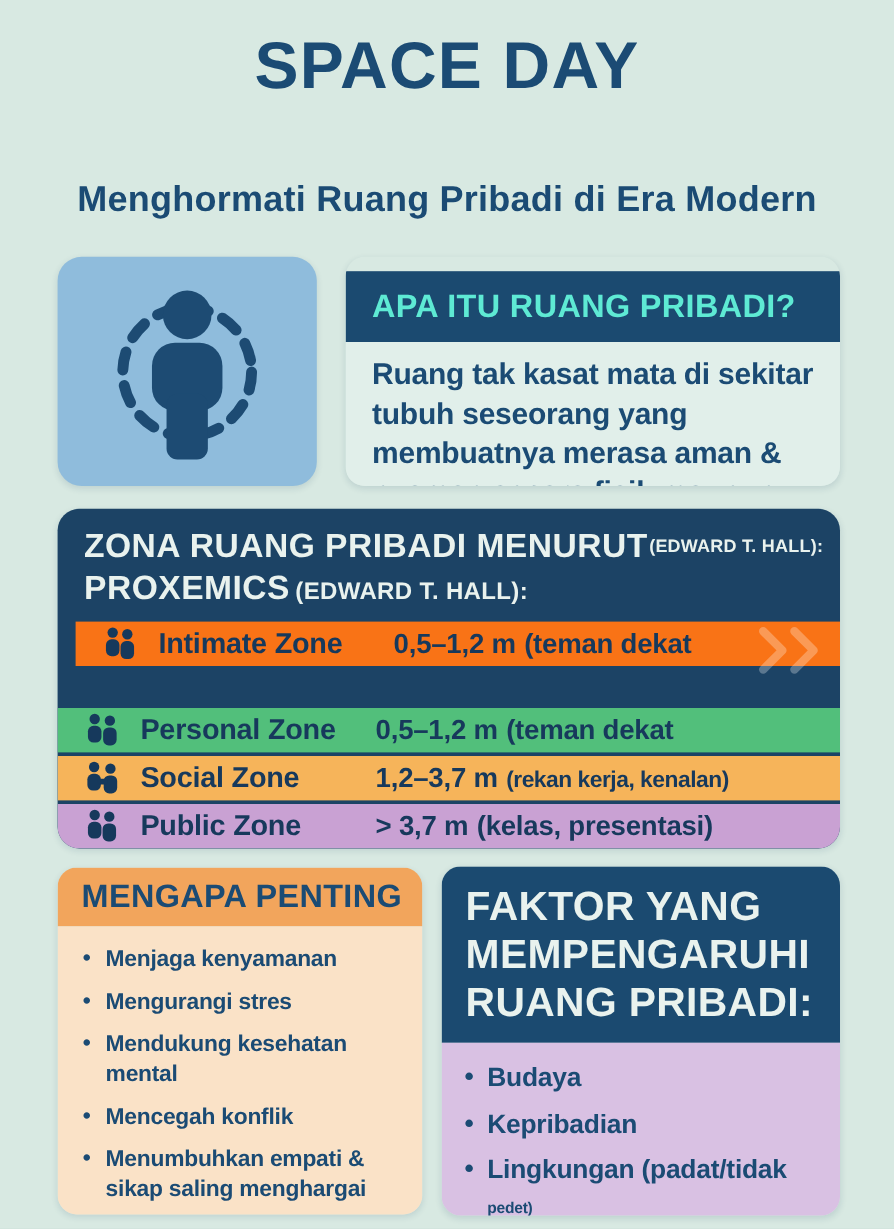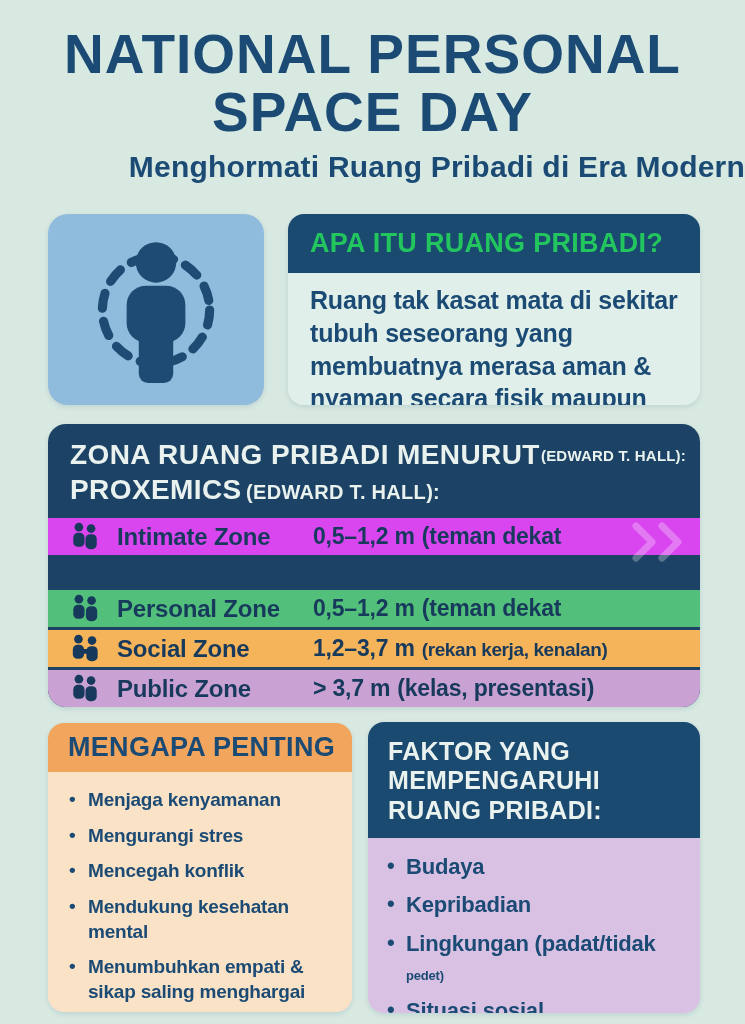--- a/index.html
+++ b/index.html
@@ -10,39 +10,40 @@
     font-family:"Liberation Sans", sans-serif;
   }
   
   .title {
     position:absolute; top:26px; left:0; width:745px; text-align:center;
     color:#1B4B74; font-weight:bold; font-size:55px; line-height:1.05;
     letter-spacing:1px;
   }
   .title span { display:block; }
   .subtitle {
-    position:absolute; top:150px; left:0; width:745px; text-align:right;
+    position:absolute; top:150px; left:0; width:745px; text-align:center;
     color:#1B4B74; font-size:30px; font-weight:bold; letter-spacing:0.2px;
   }
   
   .icon-card {
     position:absolute; left:48px; top:214px; width:216px; height:191px;
     background:#8FBCDC; border-radius:20px;
     display:flex; align-items:center; justify-content:center;
     box-shadow:0 2px 5px rgba(20,60,90,.12);
   }
   .def-card {
     position:absolute; left:288px; top:214px; width:412px; height:191px;
     border-radius:16px; overflow:hidden; display:flex; flex-direction:column;
     box-shadow:0 2px 5px rgba(20,60,90,.12);
   }
   .def-header {
     height:59px; flex:0 0 59px; display:flex; align-items:center;
-    padding-left:22px; color:#22c55e; font-size:27px; font-weight:bold;
+    padding-left:22px; color:#5eead4; font-size:27px; font-weight:bold;
     letter-spacing:0.3px;
+    margin-top:12px;
   }
   .def-body {
     flex:1; padding:11px 16px 8px 22px; color:#1B4B74;
     font-size:25px; line-height:1.31; font-weight:bold; letter-spacing:-0.2px;
   }
   
   .zones-card {
     position:absolute; left:48px; top:424px; width:652px; height:283px;
     border-radius:18px; overflow:hidden; display:flex; flex-direction:column;
     box-shadow:0 2px 5px rgba(20,60,90,.12);
@@ -75,21 +76,21 @@
     color:#1B4B74; font-size:27px; font-weight:bold; letter-spacing:0.3px;
   }
   .why-body { flex:1; padding:16px 10px 8px 16px; }
   .factors-card {
     position:absolute; left:368px; top:722px; width:332px; height:291px;
     border-radius:16px; overflow:hidden; display:flex; flex-direction:column;
     box-shadow:0 2px 5px rgba(20,60,90,.12);
   }
   .factors-header {
     padding:15px 14px 13px 20px; color:#E9F2EE;
-    font-size:25px; font-weight:bold; line-height:1.17; letter-spacing:0.3px;
+    font-size:34px; font-weight:bold; line-height:1.17; letter-spacing:0.3px;
   }
   .factors-header span { display:block; }
   .factors-body { flex:1; padding:15px 8px 8px 14px; }
   ul.bullets { list-style:none; }
   ul.bullets li {
     position:relative; padding-left:24px; color:#1B4B74; font-weight:bold;
     line-height:1.3; letter-spacing:-0.2px;
   }
   ul.bullets li::before {
     content:"\2022"; position:absolute; left:5px; top:-1px;
@@ -97,21 +98,20 @@
   .why-body li { font-size:19px; margin-bottom:11px; }
   .factors-body li { font-size:22px; margin-bottom:10px; }
   .tiny { font-size:13px; font-weight:bold; }
 </style>
 </head>
 <body>
 
 <div class="page">
 
   <h1 class="title">
-    <span>NATIONAL PERSONAL</span>
     <span>SPACE DAY</span>
   </h1>
   <div class="subtitle">Menghormati Ruang Pribadi di Era Modern</div>
 
   <div class="icon-card" style="background-color: rgb(143, 188, 220);">
     <svg width="162" height="162" viewBox="0 0 160 160">
       <circle cx="80" cy="80" r="53" fill="none" stroke="#1D4B73" stroke-width="9" stroke-linecap="round" stroke-dasharray="15 13"></circle>
       <circle cx="80" cy="33" r="20" fill="#1D4B73"></circle>
       <rect x="51" y="56" width="58" height="56" rx="19" fill="#1D4B73"></rect>
       <rect x="63" y="98" width="34" height="54" rx="9" fill="#1D4B73"></rect>
@@ -129,21 +129,21 @@
         <span class="zh-main">ZONA RUANG PRIBADI MENURUT</span>
         <span class="zh-note1">(EDWARD T. HALL):</span>
       </div>
       <div class="zh-line2">
         <span class="zh-main">PROXEMICS</span>
         <span class="zh-note2">(EDWARD T. HALL):</span>
       </div>
     </div>
     <div class="zone-rows">
 
-      <div class="zone-row" style="background-color: #d946ef;">
+      <div class="zone-row" style="background-color: #f97316; margin-left: 15px;">
         <svg class="zicon" width="30" height="30" viewBox="0 0 32 32">
           <circle cx="9.5" cy="5.5" r="4.6" fill="#16395C"></circle>
             <rect x="3.5" y="11.5" width="12" height="15" rx="5" fill="#16395C"></rect>
           <circle cx="22.5" cy="7" r="4.6" fill="#16395C"></circle>
             <rect x="16.5" y="13" width="12" height="16" rx="5" fill="#16395C"></rect>
         </svg>
         <span class="zlabel">Intimate Zone</span>
         <span class="zvalue"><span>0,5–1,2 m</span><span class="znote">(teman dekat</span></span>
         <svg class="chevrons" width="58" height="40" viewBox="0 0 58 40">
           <polyline points="6,4 22,20 6,36" fill="none" stroke="rgba(255,255,255,0.28)" stroke-width="7" stroke-linecap="round" stroke-linejoin="round"></polyline>
@@ -187,22 +187,22 @@
 
     </div>
   </section>
 
   <section class="why-card">
     <div class="why-header" style="background-color: rgb(242, 165, 92);">MENGAPA PENTING</div>
     <div class="why-body" style="background-color: rgb(250, 226, 199);">
       <ul class="bullets">
         <li><span>Menjaga kenyamanan</span></li>
         <li><span>Mengurangi stres</span></li>
+        <li><span>Mendukung kesehatan mental</span></li>
         <li><span>Mencegah konflik</span></li>
-        <li><span>Mendukung kesehatan mental</span></li>
         <li><span>Menumbuhkan empati &amp; sikap saling menghargai</span></li>
       </ul>
     </div>
   </section>
 
   <section class="factors-card">
     <div class="factors-header" style="background-color: rgb(27, 74, 112);">
       <span>FAKTOR YANG</span>
       <span>MEMPENGARUHI</span>
       <span>RUANG PRIBADI:</span>

